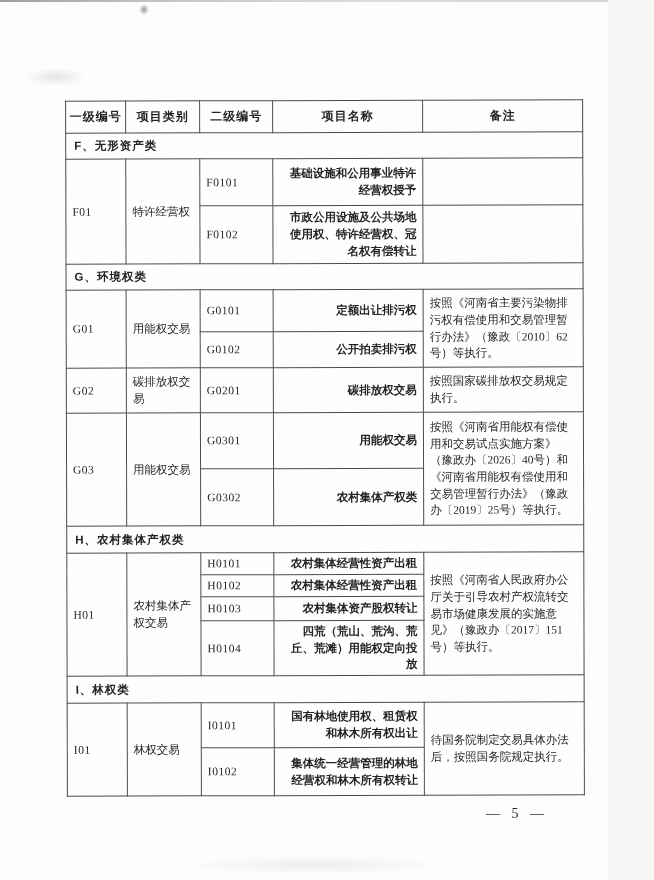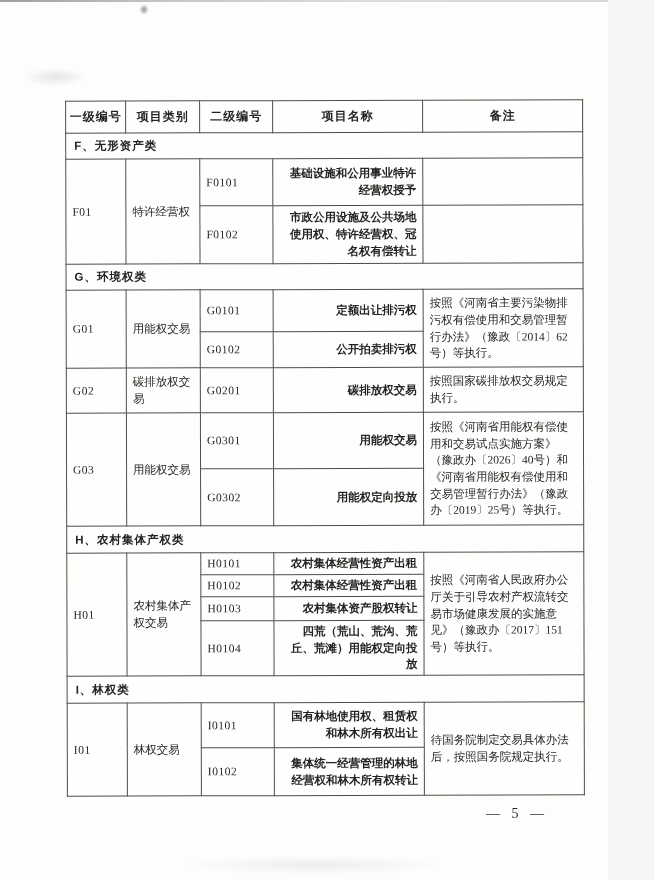--- a/index.html
+++ b/index.html
@@ -115,21 +115,21 @@
         </tr>
 
         <tr style="height:26px">
           <td class="section-cell" colspan="5">G、环境权类</td>
         </tr>
         <tr style="height:42px">
           <td class="code-cell" rowspan="2">G01</td>
           <td class="category-cell" rowspan="2">用能权交易</td>
           <td class="code-cell">G0101</td>
           <td class="name-cell">定额出让排污权</td>
-          <td class="remark-cell" rowspan="2">按照《河南省主要污染物排污权有偿使用和交易管理暂行办法》（豫政〔2014〕62号）等执行。</td>
+          <td class="remark-cell" rowspan="2">按照《河南省主要污染物排污权有偿使用和交易管理暂行办法》（豫政〔2010〕62号）等执行。</td>
         </tr>
         <tr style="height:36px">
           <td class="code-cell">G0102</td>
           <td class="name-cell">公开拍卖排污权</td>
         </tr>
         <tr style="height:45px">
           <td class="code-cell">G02</td>
           <td class="category-cell">碳排放权交易</td>
           <td class="code-cell">G0201</td>
           <td class="name-cell">碳排放权交易</td>
@@ -137,21 +137,21 @@
         </tr>
         <tr style="height:56px">
           <td class="code-cell" rowspan="2">G03</td>
           <td class="category-cell" rowspan="2">用能权交易</td>
           <td class="code-cell">G0301</td>
           <td class="name-cell">用能权交易</td>
           <td class="remark-cell" rowspan="2">按照《河南省用能权有偿使用和交易试点实施方案》（豫政办〔2026〕40号）和《河南省用能权有偿使用和交易管理暂行办法》（豫政办〔2019〕25号）等执行。</td>
         </tr>
         <tr style="height:57px">
           <td class="code-cell">G0302</td>
-          <td class="name-cell">用能权定向投放</td>
+          <td class="name-cell">农村集体产权类</td>
         </tr>
 
         <tr style="height:27px">
           <td class="section-cell" colspan="5">H、农村集体产权类</td>
         </tr>
         <tr style="height:22px">
           <td class="code-cell" rowspan="4">H01</td>
           <td class="category-cell" rowspan="4">农村集体产权交易</td>
           <td class="code-cell">H0101</td>
           <td class="name-cell">农村集体经营性资产出租</td>

